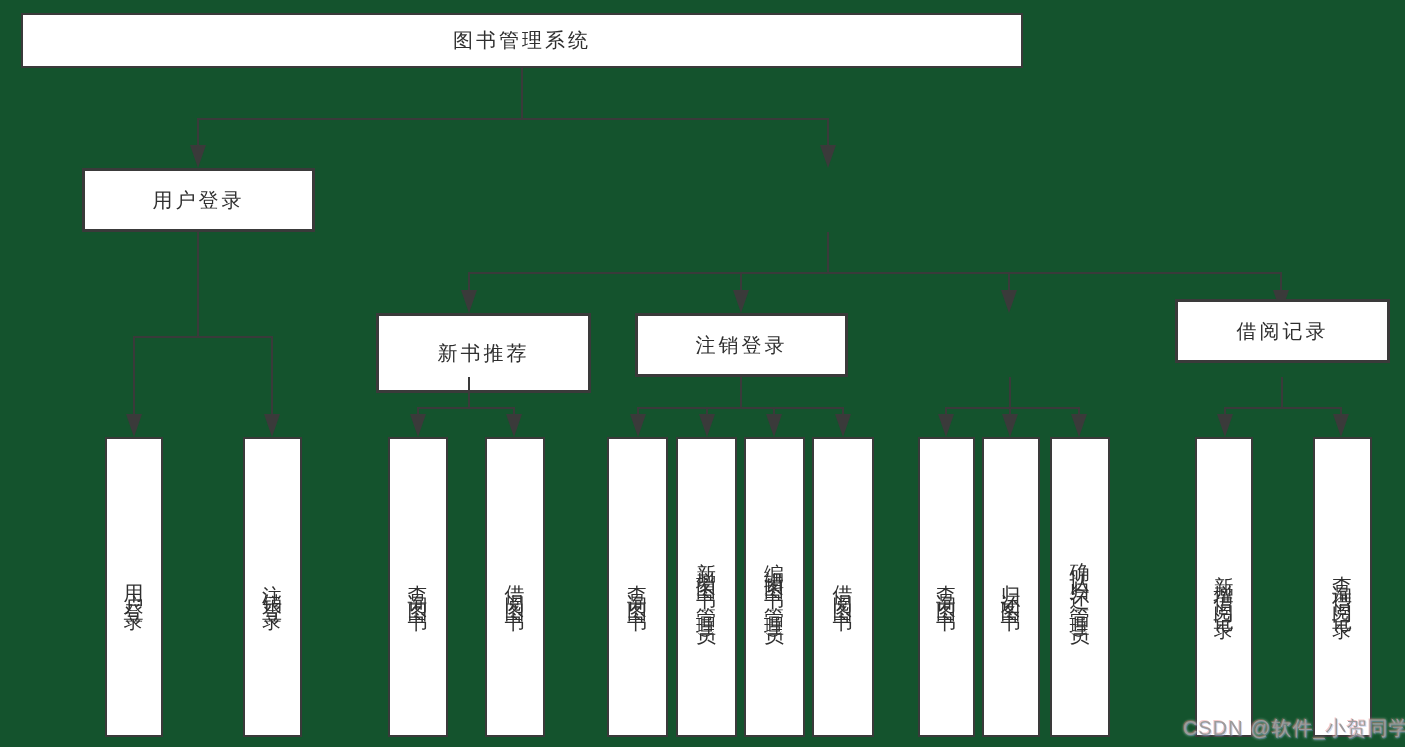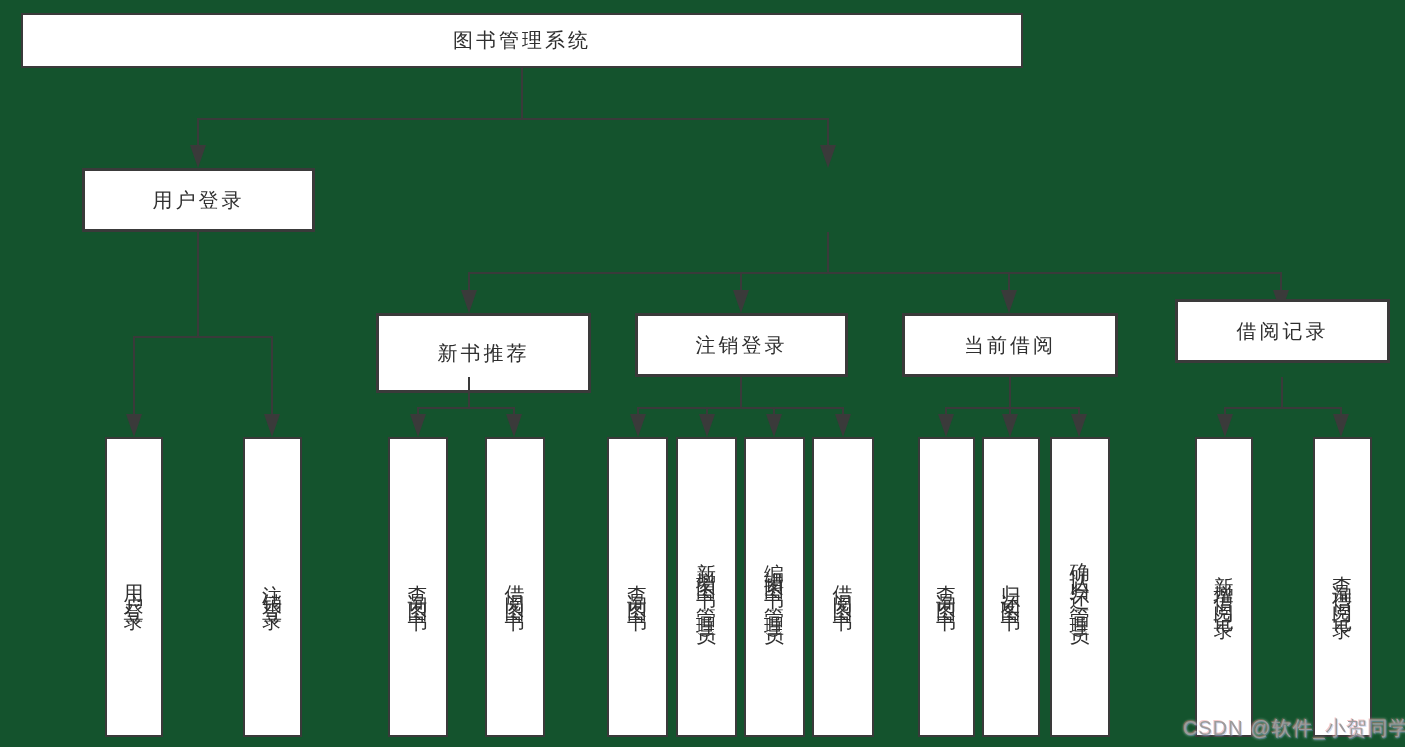--- a/index.html
+++ b/index.html
@@ -89,21 +89,20 @@
   <div class="ln" style="left:740px;top:272px;width:2px;height:20px;"></div>
   <div class="ln" style="left:1008px;top:272px;width:2px;height:20px;"></div>
   <div class="ln" style="left:1280px;top:272px;width:2px;height:20px;"></div>
   <div class="arr" style="left:461px;top:290px;"></div>
   <div class="arr" style="left:733px;top:290px;"></div>
   <div class="arr" style="left:1001px;top:290px;"></div>
   <div class="arr" style="left:1273px;top:290px;"></div>
 
   <div class="hbox" style="left:376px;top:313px;width:215px;height:80px;">新书推荐</div>
   <div class="hbox" style="left:635px;top:313px;width:213px;height:64px;">注销登录</div>
-  <div class="hbox" style="left:902px;top:313px;width:216px;height:64px;">当前借阅</div>
   <div class="hbox" style="left:1175px;top:299px;width:215px;height:64px;">借阅记录</div>
 
   <div class="ln" style="left:468px;top:377px;width:2px;height:31px;"></div>
   <div class="ln" style="left:417px;top:407px;width:98px;height:2px;"></div>
   <div class="ln" style="left:417px;top:407px;width:2px;height:9px;"></div>
   <div class="ln" style="left:513px;top:407px;width:2px;height:9px;"></div>
   <div class="arr" style="left:410px;top:414px;"></div>
   <div class="arr" style="left:506px;top:414px;"></div>
 
   <div class="ln" style="left:740px;top:377px;width:2px;height:30px;"></div>

